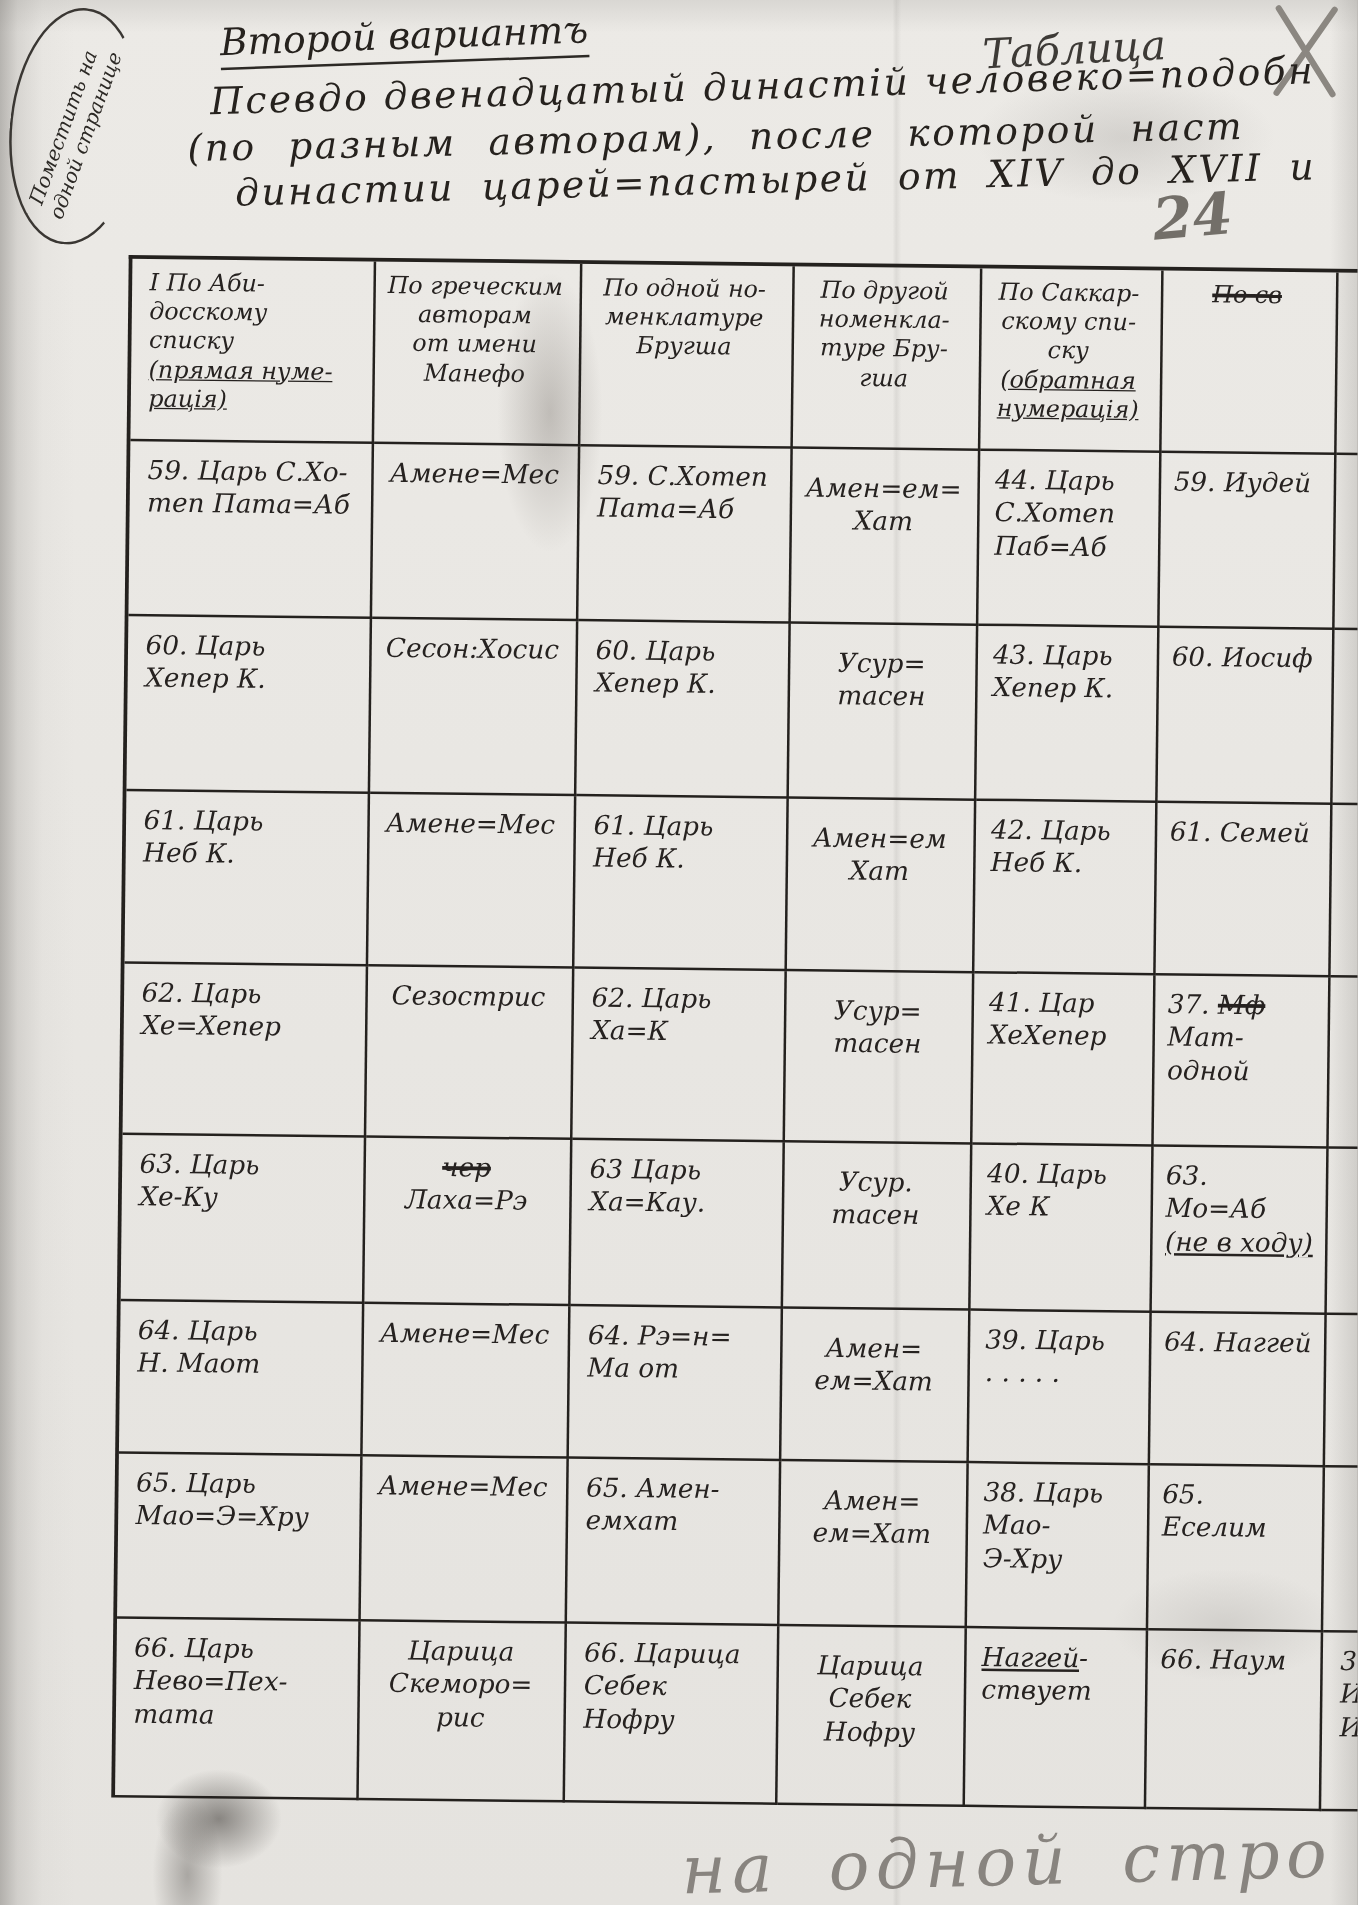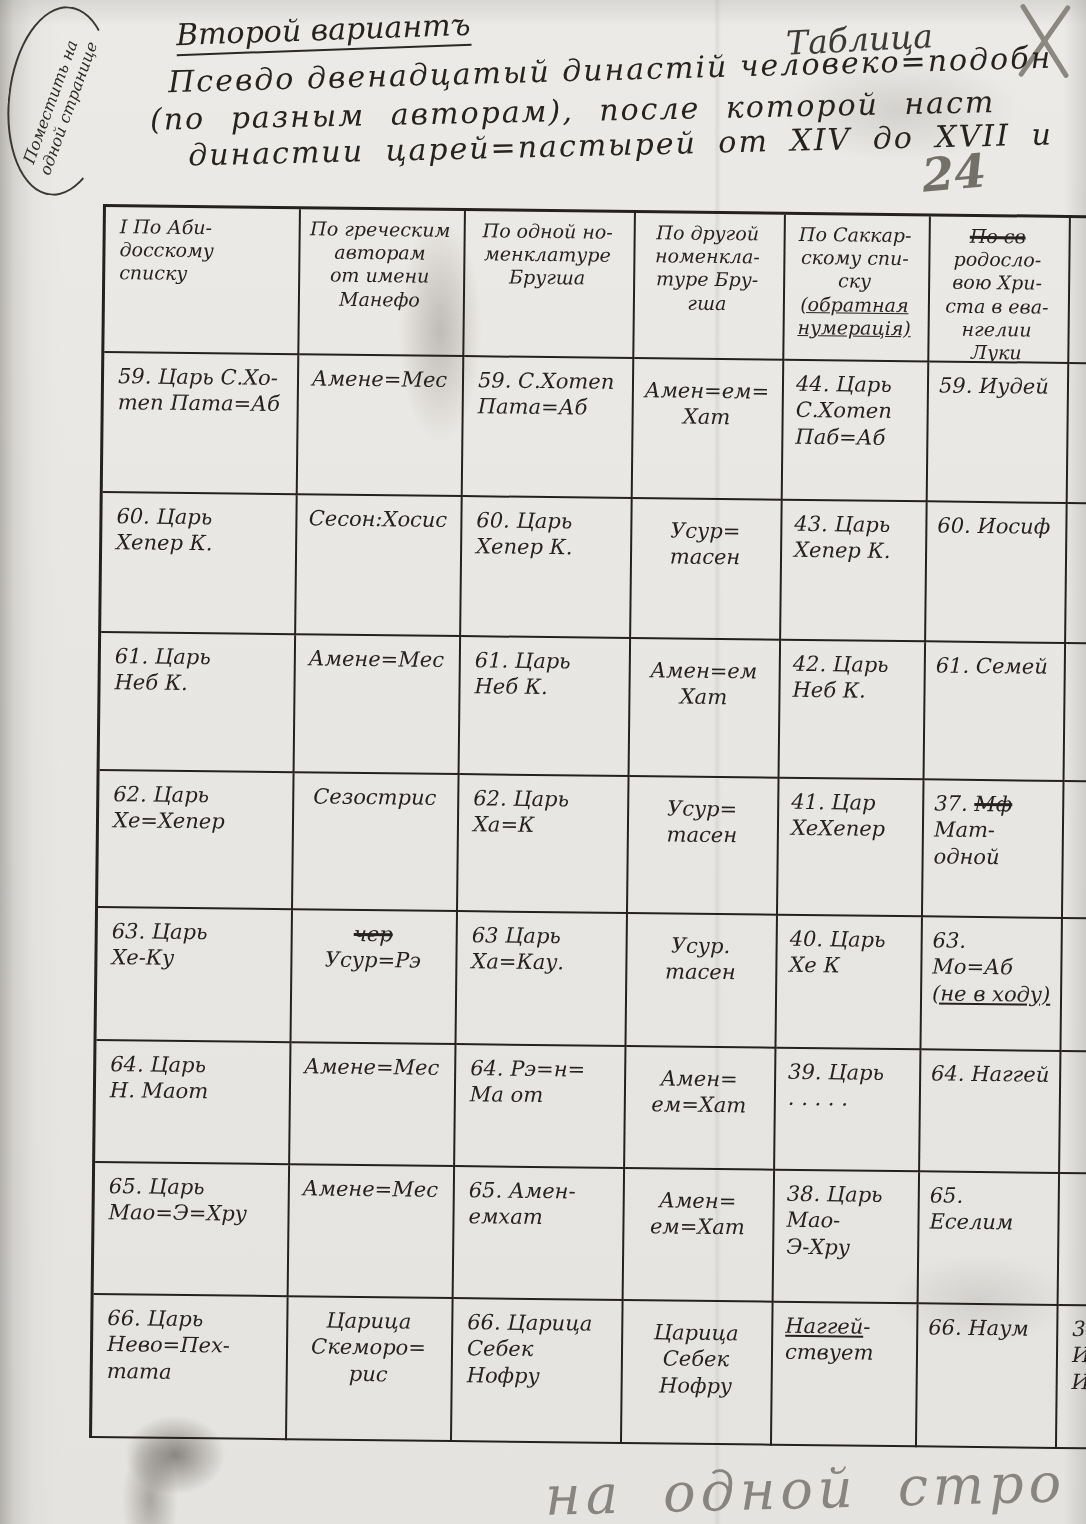--- a/index.html
+++ b/index.html
@@ -103,42 +103,39 @@
 <div class="hw ink title2">(по разным авторам), после которой наст</div>
 <div class="hw ink title3">династии царей=пастырей от XIV до XVII и</div>
 
 <div class="hw page-number">24</div>
 
 <div class="dyn-table" id="dyn-table">
     <div class="row header-row">
       <div class="cell"><span>I По Аби-
 досскому
 списку
-</span></div>
+</span><span class="u">(прямая нуме-
+рація)</span></div>
       <div class="cell">По греческим
 авторам
 от имени
 Манефо</div>
       <div class="cell">По одной но-
 менклатуре
 Бругша</div>
       <div class="cell">По другой
 номенкла-
 туре Бру-
 гша</div>
       <div class="cell"><span>По Саккар-
 скому спи-
 ску
 </span><span class="u">(обратная
 нумерація)</span></div>
-      <div class="cell"><span class="struck">По св</span><span>
-родосло-
-вою Хри-
-ста в ева-
-нгелии Луки</span></div>
+      <div class="cell"><span class="struck">По св</span></div>
       <div class="cell">П</div>
     </div>
     <div class="row">
       <div class="cell">59. Царь С.Хо-
 теп Пата=Аб</div>
       <div class="cell">Амене=Мес</div>
       <div class="cell">59. С.Хотеп
 Пата=Аб</div>
       <div class="cell">Амен=ем=
 Хат</div>
@@ -186,21 +183,21 @@
 ХеХепер</div>
       <div class="cell"><span>37. </span><span class="struck">Мф</span><span>
 Мат-
 одной</span></div>
       <div class="cell"></div>
     </div>
     <div class="row">
       <div class="cell">63. Царь
 Хе-Ку</div>
       <div class="cell"><span class="struck">чер</span><span>
-Усур=Рэ</span></div>
+Лаха=Рэ</span></div>
       <div class="cell">63 Царь
 Ха=Кау.</div>
       <div class="cell">Усур.
 тасен</div>
       <div class="cell">40. Царь
 Хе К</div>
       <div class="cell"><span>63. Мо=Аб
 </span><span class="u">(не в ходу)</span></div>
       <div class="cell"></div>
     </div>

